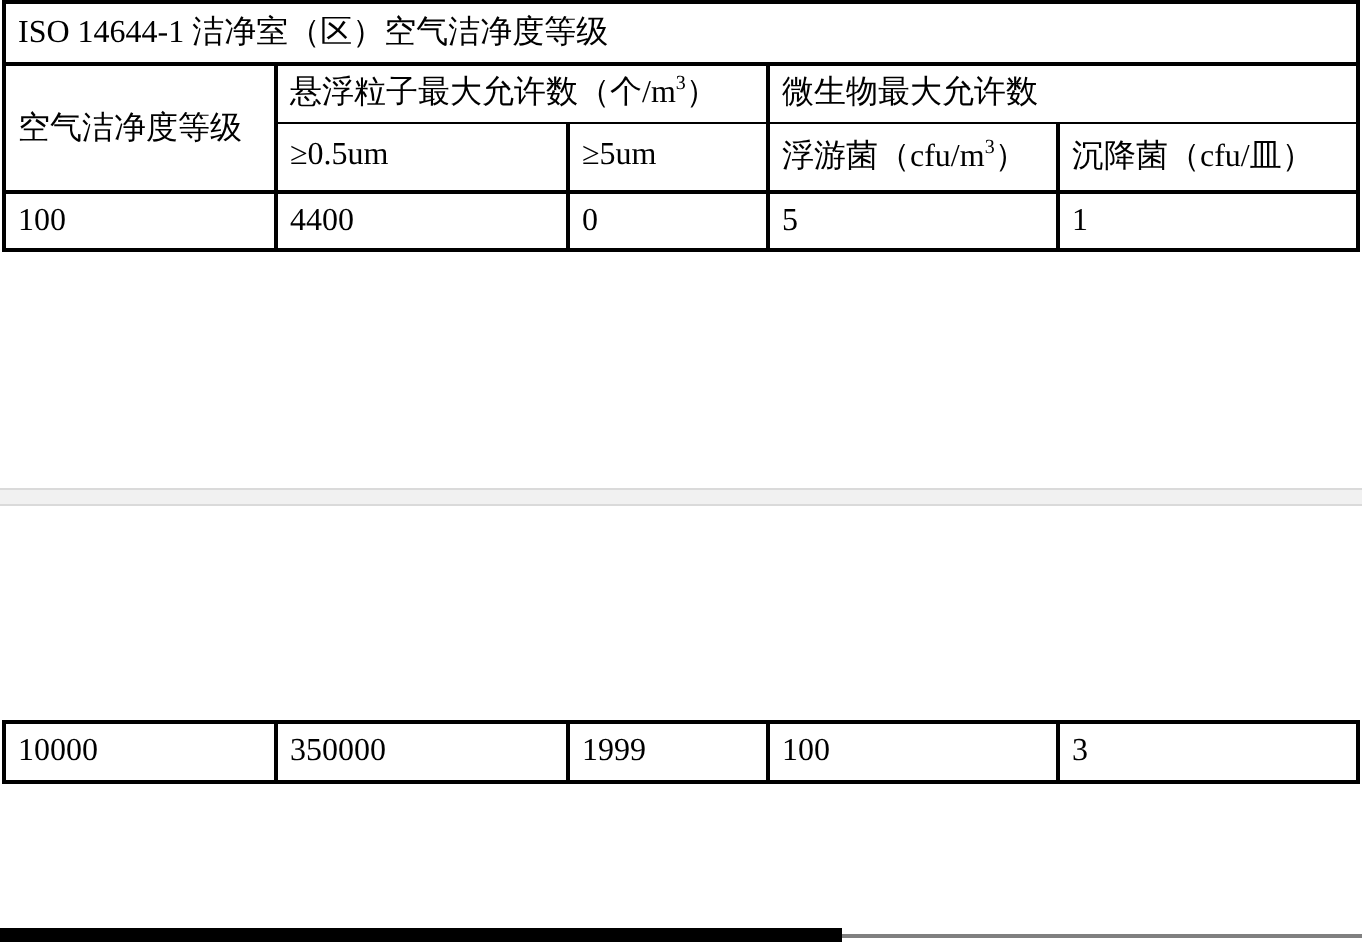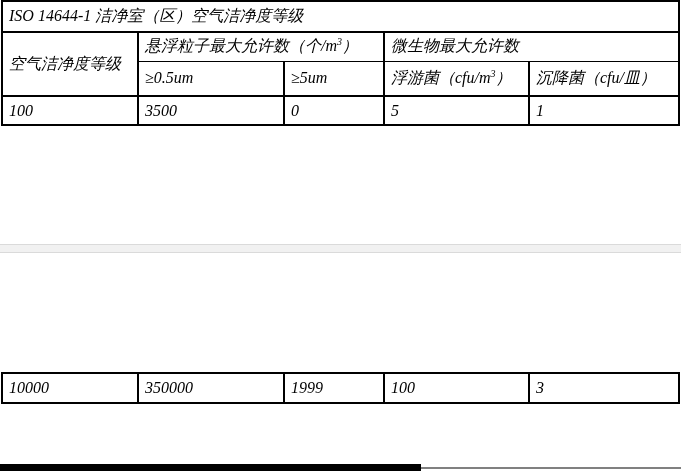--- a/index.html
+++ b/index.html
@@ -3,39 +3,39 @@
 <meta charset="utf-8">
 <style>
   * { margin: 0; padding: 0; box-sizing: border-box; }
   html, body {
     width: 681px; height: 471px;
     background: #ffffff;
     overflow: hidden;
     font-family: "Liberation Serif", "DejaVu Serif", serif;
     color: #000000;
   }
-  .page { position: relative; width: 681px; height: 471px; font-style: italic; }
+  .page { position: relative; width: 681px; height: 471px; }
 
   table.doc-table {
     position: absolute;
     left: 1px;
     border-collapse: collapse;
     table-layout: fixed;
     width: 677px;
     font-size: 16px;
   }
   table.doc-table td {
     border: 2px solid #000000;
     padding: 2px 2px 2px 6px;
     vertical-align: middle;
     white-space: nowrap;
     overflow: hidden;
   }
   #table-page1 { top: 0; }
-  #table-page2 { top: 372px; padding-left: 48px; }
+  #table-page2 { top: 360px; padding-left: 48px; }
 
   tr.row-title  td { height: 31px; }
   tr.row-group  td { height: 29px; border-bottom-width: 1px; }
   tr.row-sub    td { height: 35px; border-top-width: 1px; margin-top: 12px; }
   tr.row-data   td { height: 29px; }
   #table-page2 tr td { height: 30px; }
 
   td.cell-class-header { vertical-align: top; padding-top: 6px; margin-top: 16px; }
 
   sup { font-size: 10px; line-height: 0; }
@@ -89,21 +89,21 @@
       <tr class="row-sub">
         <td>≥0.5um</td>
         <td>≥5um</td>
         <td>
           <span>浮游菌（cfu/m</span><sup>3</sup><span>）</span>
         </td>
         <td>沉降菌（cfu/皿）</td>
       </tr>
       <tr class="row-data">
         <td>100</td>
-        <td>3500</td>
+        <td>4400</td>
         <td>0</td>
         <td>5</td>
         <td>1</td>
       </tr>
     </tbody>
   </table>
 
   <div class="page-gap"></div>
 
   <table class="doc-table" id="table-page2">

